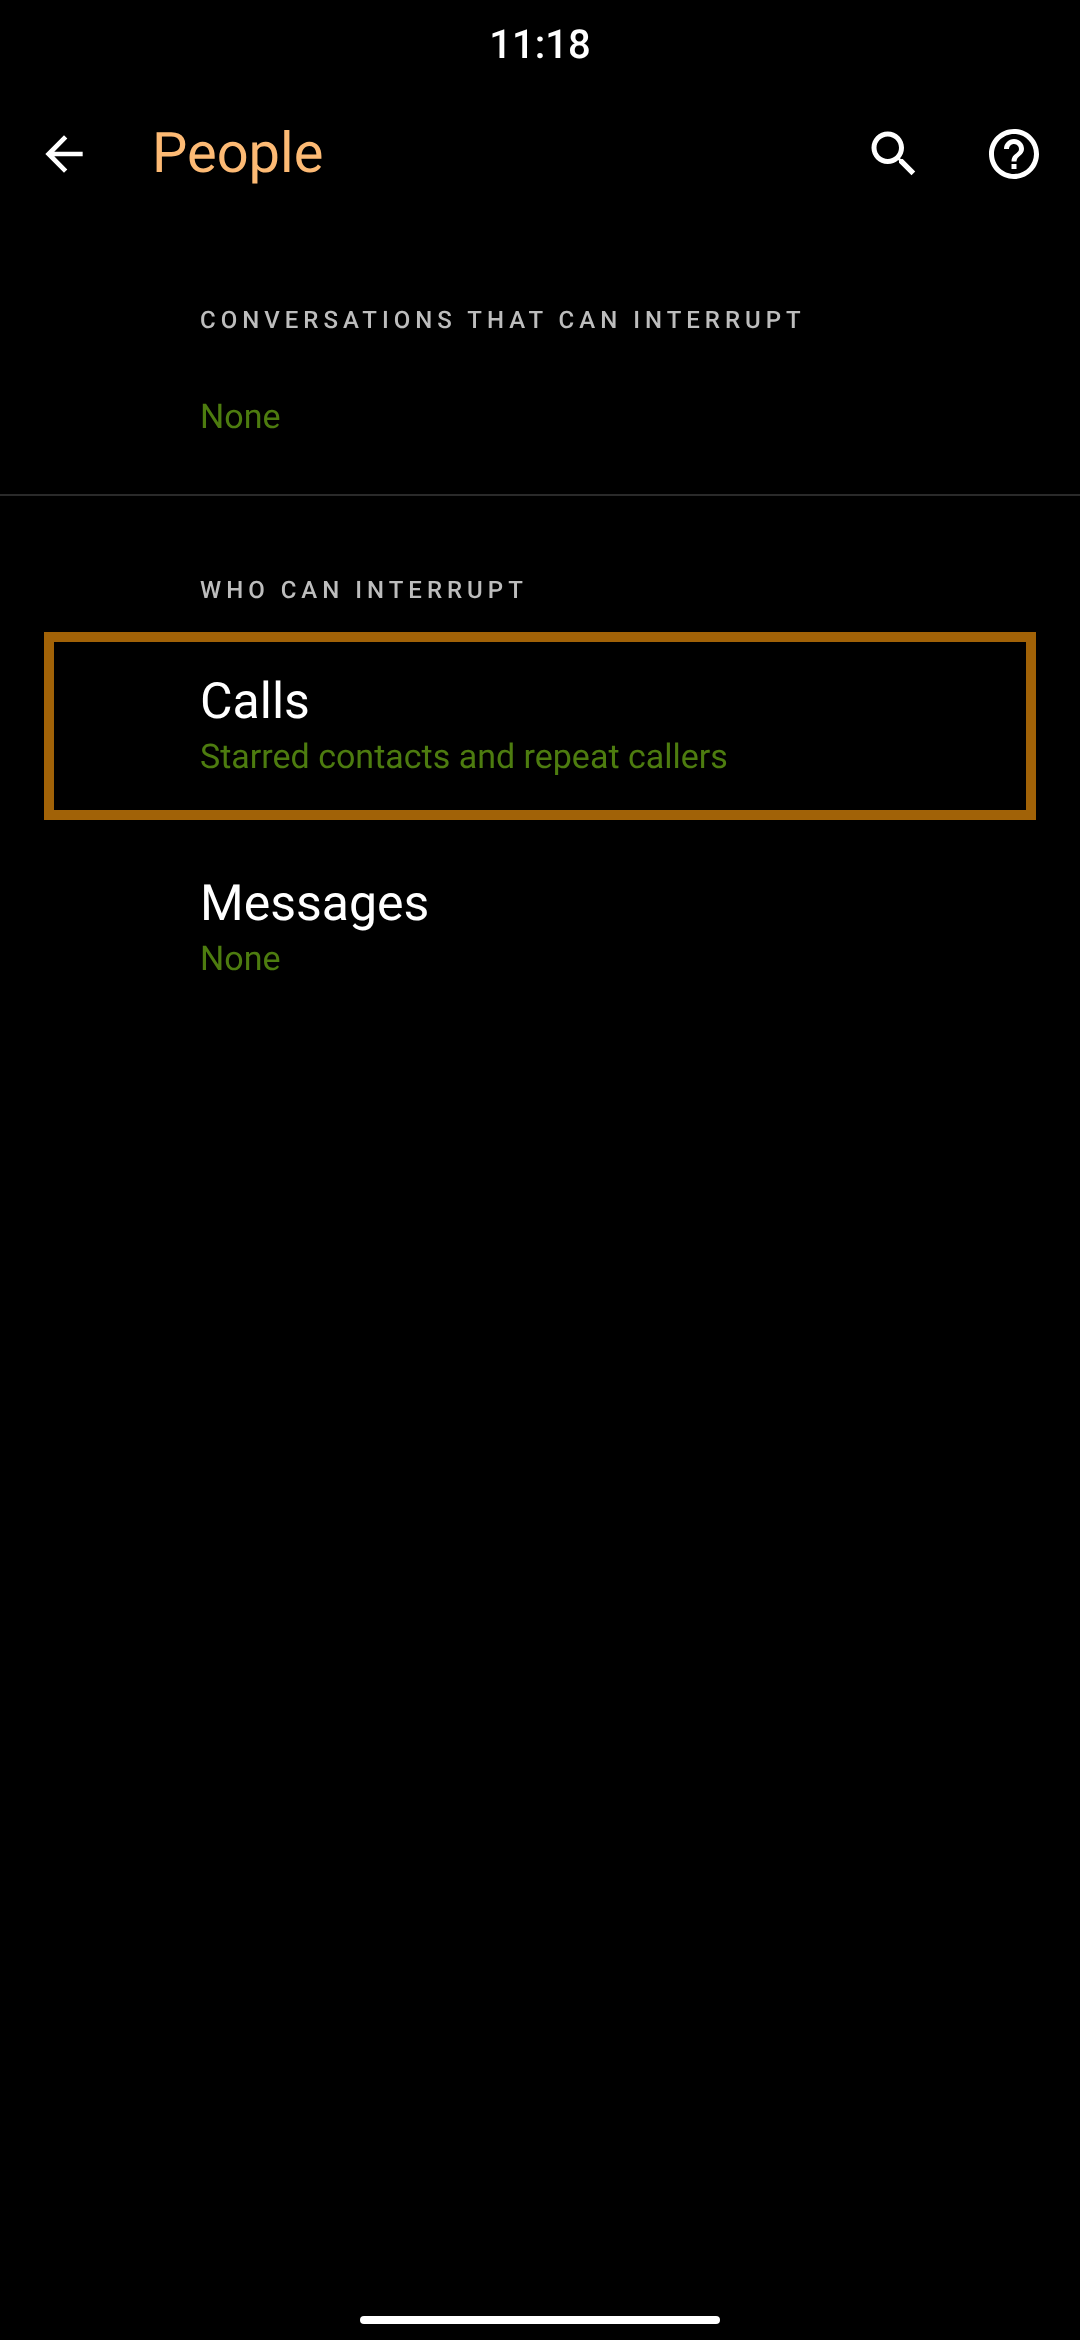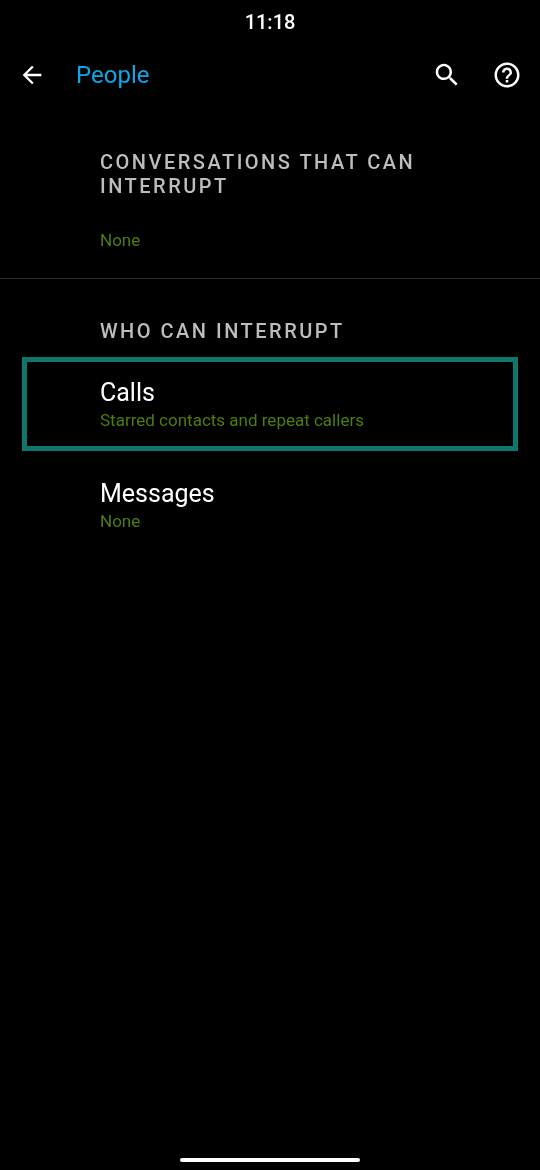--- a/index.html
+++ b/index.html
@@ -46,39 +46,39 @@
       align-items: center;
       padding: 20px 18px;
       gap: 30px;
     }
     .back-arrow {
       display: flex;
       align-items: center;
       cursor: pointer;
     }
     .page-title {
-      font-size: 24px;
+      font-size: 28px;
       font-weight: 400;
-      color: #0ea5e9;
+      color: #fdba74;
       flex: 1;
     }
     .app-bar-actions {
       display: flex;
       align-items: center;
       gap: 30px;
     }
     .icon-btn {
       display: flex;
       align-items: center;
       justify-content: center;
       cursor: pointer;
     }
     .section-header {
       padding: 40px 20px 14px 100px;
-      font-size: 20px;
+      font-size: 12px;
       font-weight: 500;
       letter-spacing: 2.5px;
       color: #bdbdbd;
       text-transform: uppercase;
     }
     .list-item {
       padding: 18px 20px 18px 100px;
       cursor: pointer;
     }
     .list-item-title {
@@ -91,21 +91,21 @@
       font-size: 17px;
       font-weight: 400;
       color: #4d7c0f;
     }
     .divider {
       height: 1px;
       background: #2a2a2a;
       margin-top: 10px;
     }
     .highlight-container {
-      border: 5px solid #0f766e;
+      border: 5px solid #a16207;
       margin: 0 22px;
       padding: 0;
     }
     .highlight-container .list-item {
       padding: 16px 20px 16px 73px;
     }
     .nav-indicator {
       position: absolute;
       bottom: 8px;
       left: 50%;

